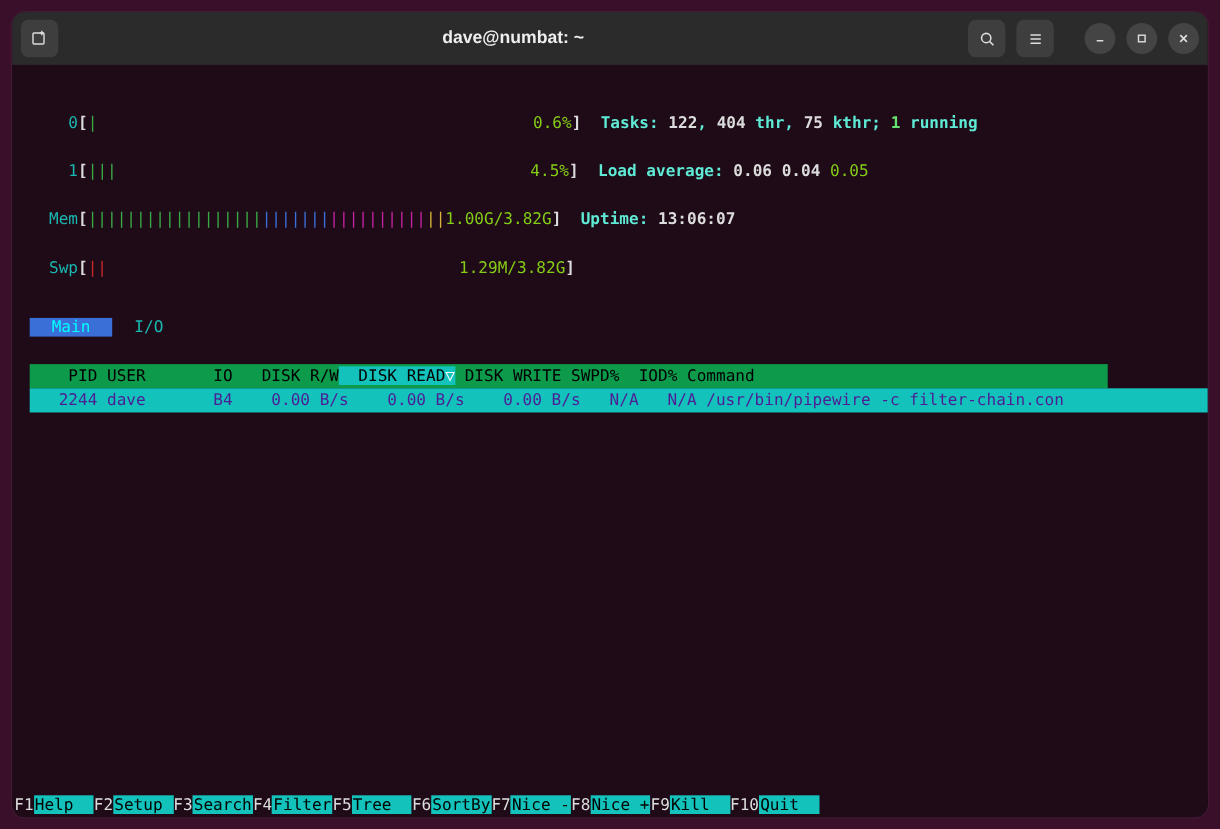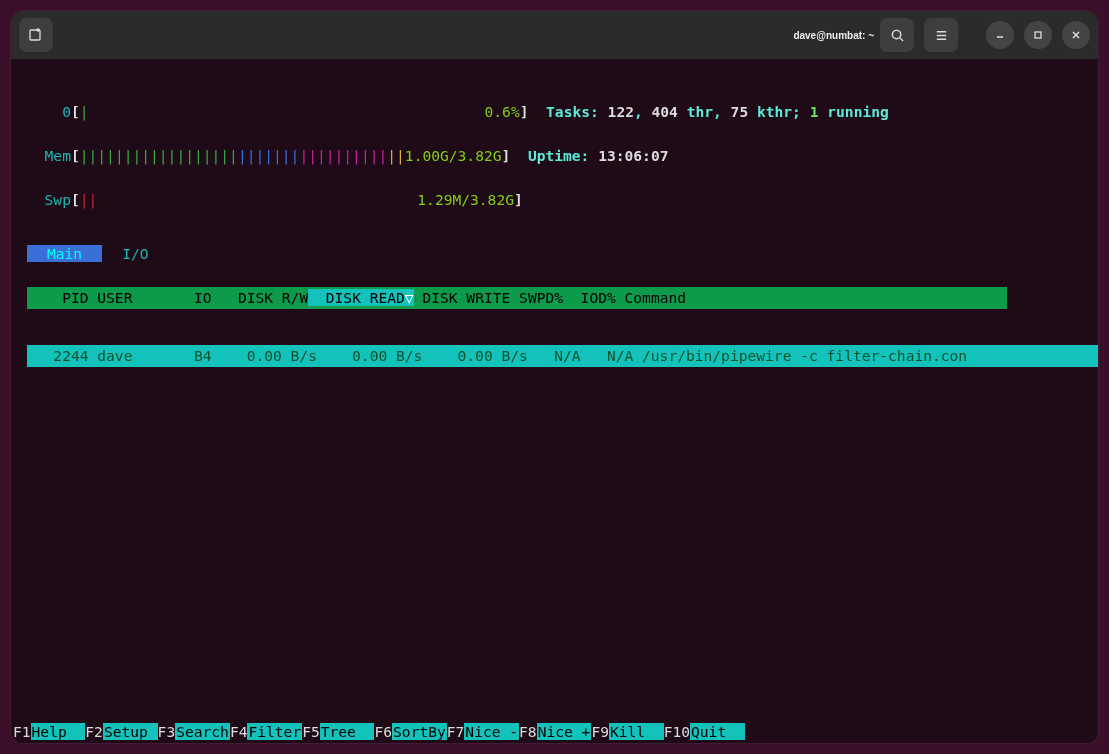--- a/index.html
+++ b/index.html
@@ -36,21 +36,21 @@
     border-radius: 7px;
     background: #3e3e3e;
     display: flex;
     align-items: center;
     justify-content: center;
     color: #e8e8e8;
     font-size: 13px;
   }
   .tbtn.round { border-radius: 50%; width: 28px; height: 28px; background: #444; }
   .tbtn.close { background: #444; }
-  .title-text { flex: 1; text-align: right; font-family: sans-serif; font-weight: 600; font-size: 10px; color: #eee; }
+  .title-text { flex: 1; text-align: center; font-family: sans-serif; font-weight: 600; font-size: 16px; color: #eee; }
   .title-spacer-right { display: flex; gap: 10px; align-items: center; }
 
   .term {
     flex: 1;
     padding: 20px 0 0 16px;
     line-height: 22px;
     white-space: pre;
     position: relative;
   }
   .cyan { color: #1ab7b0; }
@@ -68,21 +68,21 @@
   .tabs { margin-top: 10px; }
   .tab { padding: 0 20px; }
   .tab-inactive { color: #1ab7b0; }
 
   .hdr-row { background: #0d9a4b; color: #000; display: inline-block; width: 980px; }
   .sort-col { background: #13c2bb; color: #000; }
   .arrow { color: #fff; }
 
   .proc-rows { display: block; }
   .proc-row { display: inline-block; width: 1071px; }
-  .sel-row { background: #13c2bb; color: #14532d; margin-top: 36px; }
+  .sel-row { background: #13c2bb; color: #4c1d95; }
 
   .fkeys {
     position: absolute;
     bottom: 0; left: 2px;
     width: 1087px;
     line-height: 22px;
     background: #1f0a18;
   }
   .fk { color: #dcdcdc; }
   .fv { background: #13c2bb; color: #000; padding: 0 1px; }
@@ -129,20 +129,21 @@
         <svg width="12" height="12" viewBox="0 0 12 12">
             <line x1="3" y1="3" x2="9" y2="9" stroke="#ddd" stroke-width="1.5"></line>
             <line x1="9" y1="3" x2="3" y2="9" stroke="#ddd" stroke-width="1.5"></line>
           </svg>
       </div>
     </div>
   </div>
 
   <div class="term">
 <div>    <span class="cyan">0</span><span class="bar-bracket">[</span><span class="grn">|</span><span style="display:inline-block;width:396px;"></span><span class="dim">0.6%</span><span class="bar-bracket">]</span>  <span class="cyan-b">Tasks: </span><span class="wht">122</span><span class="cyan-b">, </span><span class="wht">404</span><span class="cyan-b"> thr, </span><span class="wht">75</span><span class="cyan-b"> kthr; </span><span class="grnb">1</span><span class="cyan-b"> running</span></div>
+<div>    <span class="cyan">1</span><span class="bar-bracket">[</span><span class="grn">|||</span><span style="display:inline-block;width:376px;"></span><span class="dim">4.5%</span><span class="bar-bracket">]</span>  <span class="cyan-b">Load average: </span><span class="wht">0.06</span> <span class="wht">0.04</span> <span class="dim">0.05</span></div>
 <div>  <span class="cyan">Mem</span><span class="bar-bracket">[</span><span class="grn">||||||||||||||||||</span><span class="blue">|||||||</span><span class="mag">||||||||||</span><span class="yel">||</span><span class="dim">1.00G/3.82G</span><span class="bar-bracket">]</span>  <span class="cyan-b">Uptime: </span><span class="wht">13:06:07</span></div>
 <div>  <span class="cyan">Swp</span><span class="bar-bracket">[</span><span class="red">||</span><span style="display:inline-block;width:320px;"></span><span class="dim">1.29M/3.82G</span><span class="bar-bracket">]</span></div>
 <div class="tabs"><span style="background:#3a6fd8;color:#0ff;" class="tab">Main</span><span class="tab tab-inactive">I/O</span></div>
 <div class="hdr-row"><span>    PID</span><span> USER     </span><span>  IO</span><span>   DISK R/W</span><span class="sort-col"><span>  DISK READ</span><span class="arrow">▽</span></span><span> DISK WRITE</span><span> SWPD%</span><span>  IOD%</span><span> Command</span></div>
 <div class="proc-rows" id="proc-rows"><div class="proc-row sel-row">   2244 dave       B4    0.00 B/s    0.00 B/s    0.00 B/s   N/A   N/A <span class="">/usr/bin/pipewire -c filter-chain.con</span></div></div>
 
     <div class="fkeys" id="fkeys"><span class="fk">F1</span><span class="fv">Help  </span><span class="fk">F2</span><span class="fv">Setup </span><span class="fk">F3</span><span class="fv">Search</span><span class="fk">F4</span><span class="fv">Filter</span><span class="fk">F5</span><span class="fv">Tree  </span><span class="fk">F6</span><span class="fv">SortBy</span><span class="fk">F7</span><span class="fv">Nice -</span><span class="fk">F8</span><span class="fv">Nice +</span><span class="fk">F9</span><span class="fv">Kill  </span><span class="fk">F10</span><span class="fv">Quit  </span></div>
   </div>
 </div>
 

